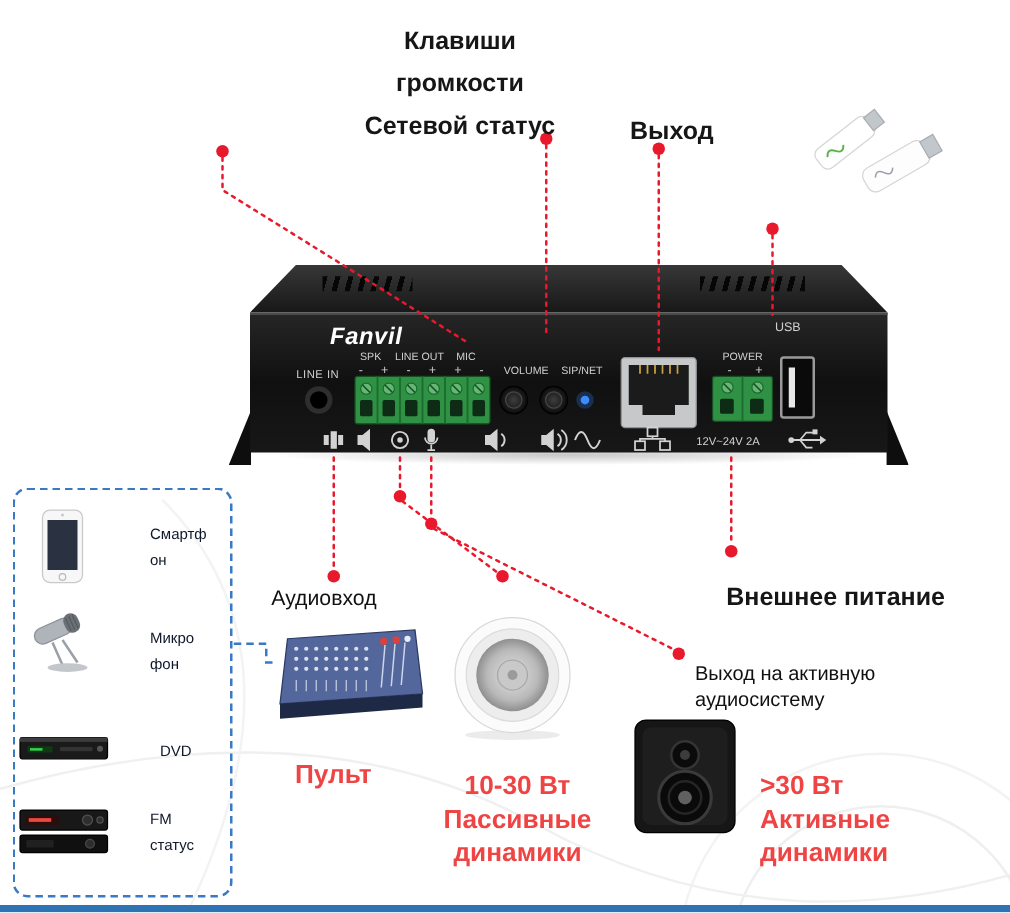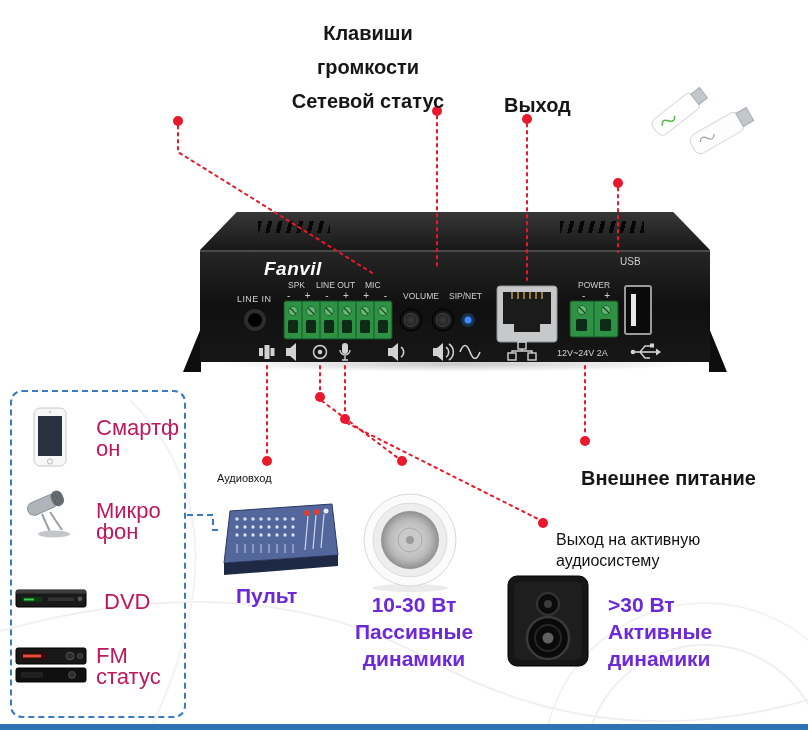--- a/index.html
+++ b/index.html
@@ -4,23 +4,23 @@
 <style>
   * { margin:0; padding:0; box-sizing:border-box; }
   html,body { background:#ffffff; }
   .stage {
     position:relative; width:808px; height:730px; overflow:hidden;
     background:#ffffff; color:#1b1b1b;
     font-family:"Liberation Sans","DejaVu Sans",sans-serif;
   }
   .abs { position:absolute; }
   .callout { font-weight:bold; font-size:20px; line-height:34px; color:#161616; white-space:pre-line; z-index:30; }
-  .note { font-size:11px; line-height:21px; color:#111111; white-space:pre-line; z-index:30; }
-  .big { font-size:21px; font-weight:bold; line-height:27px; white-space:pre-line; color:#6d28d9; z-index:30; }
-  .src-label { font-size:22px; line-height:21px; white-space:pre-line; color:#be185d; z-index:30; }
+  .note { font-size:17px; line-height:21px; color:#111111; white-space:pre-line; z-index:30; }
+  .big { font-size:21px; font-weight:bold; line-height:27px; white-space:pre-line; color:#ef4444; z-index:30;margin-top:24px; }
+  .src-label { font-size:12px; line-height:21px; white-space:pre-line; color:#0f172a; z-index:30;margin-left:24px; }
   .center { text-align:center; }
   svg { display:block; overflow:visible; }
   svg text { font-family:"Liberation Sans","DejaVu Sans",sans-serif; }
 </style>
 </head>
 <body>
 
 <div class="stage">
 
   <svg class="abs" style="left:0;top:0;width:808px;height:730px;z-index:0">

